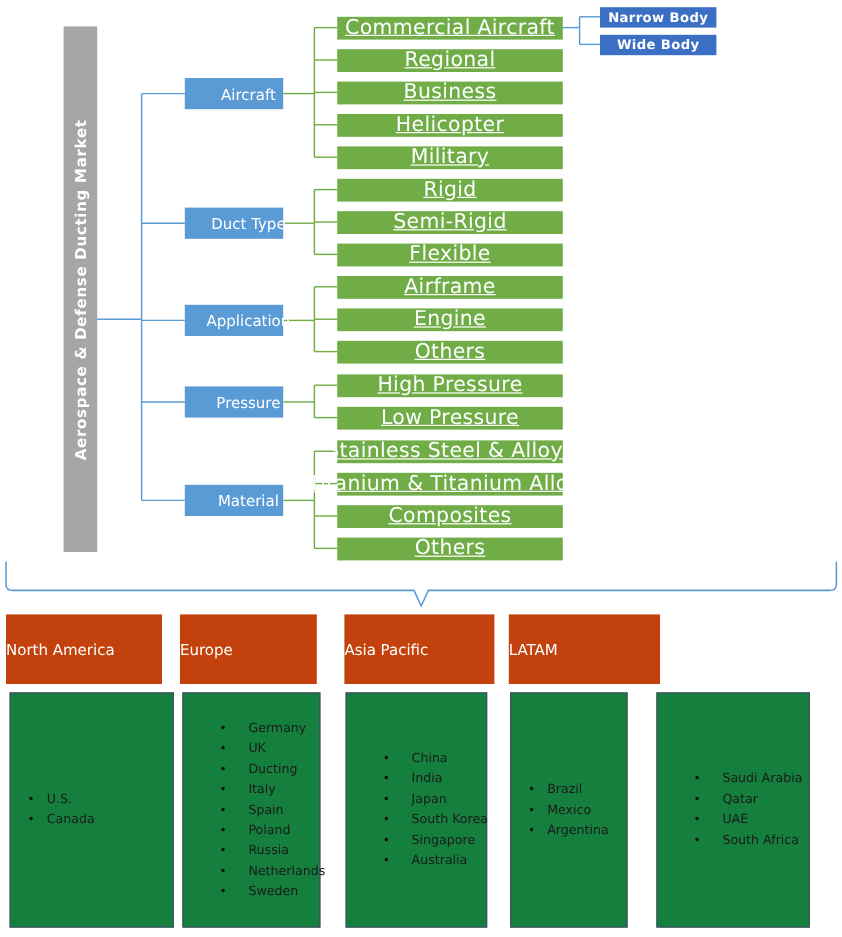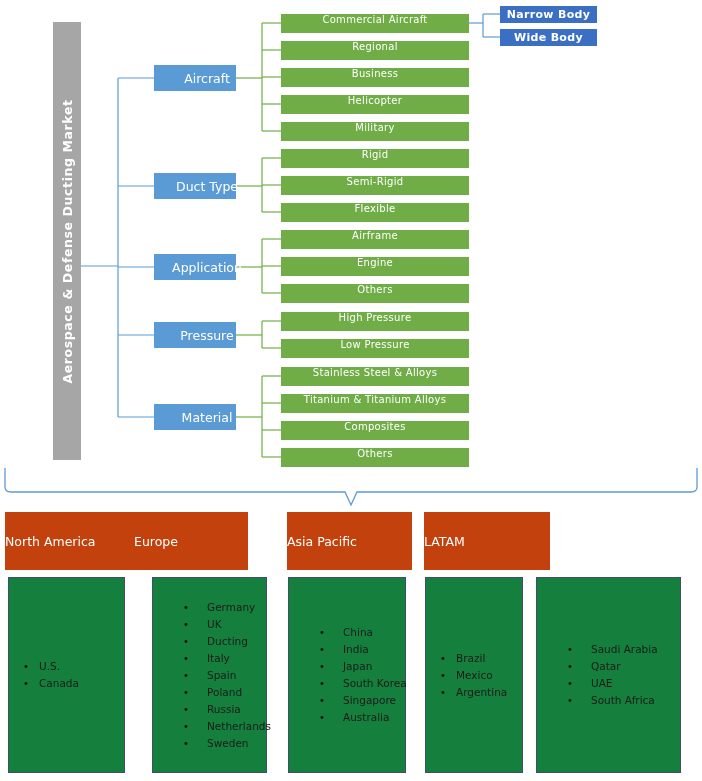--- a/index.html
+++ b/index.html
@@ -60,26 +60,27 @@
   }
 
   
   .leaf-box {
     position: absolute;
     left: 281px;
     width: 188px;
     height: 19px;
     background: #70AD47;
     color: #ffffff;
-    font-size: 10px;
-    display: flex;
-    align-items: flex-start;
+    font-size: 17px;
+    display: flex;
+    align-items: flex-end;
     justify-content: center;
     white-space: nowrap;
     letter-spacing: 0.3px;
+    text-decoration: underline;
   }
 
   
   .sub-box {
     position: absolute;
     left: 500px;
     width: 97px;
     height: 17px;
     background: #3B6FC4;
     color: #ffffff;
@@ -283,31 +284,31 @@
   <div class="sub-box" style="top:6px">
       <span>Narrow  Body</span>
     </div>
   <div class="sub-box" style="top:29px">
       <span>Wide Body</span>
     </div>
 
   <div class="region-head" style="left:5px;   width:130px">
       <span>North America</span>
     </div>
-  <div class="region-head" style="left:134px; width:114px">
+  <div class="region-head" style="left:150px; width:114px">
       <span>Europe</span>
     </div>
   <div class="region-head" style="left:287px; width:125px">
       <span>Asia Pacific</span>
     </div>
   <div class="region-head" style="left:424px; width:126px">
       <span>LATAM</span>
     </div>
 
-  <div class="region-body" style="left:8px;   width:117px">
+  <div class="region-body" style="left:8px;   width:137px">
     <ul>
         <li>U.S.</li>
         <li>Canada</li>
       </ul>
   </div>
   <div class="region-body indent-wide" style="left:152px; width:115px">
     <ul>
         <li>Germany</li>
         <li>UK</li>
         <li>Ducting</li>
@@ -329,21 +330,21 @@
         <li>Australia</li>
       </ul>
   </div>
   <div class="region-body" style="left:425px; width:98px">
     <ul>
         <li>Brazil</li>
         <li>Mexico</li>
         <li>Argentina</li>
       </ul>
   </div>
-  <div class="region-body indent-wide" style="left:536px; width:145px">
+  <div class="region-body indent-wide" style="left:547px; width:128px">
     <ul>
         <li>Saudi Arabia</li>
         <li>Qatar</li>
         <li>UAE</li>
         <li>South Africa</li>
       </ul>
   </div>
 
 </div>
 

